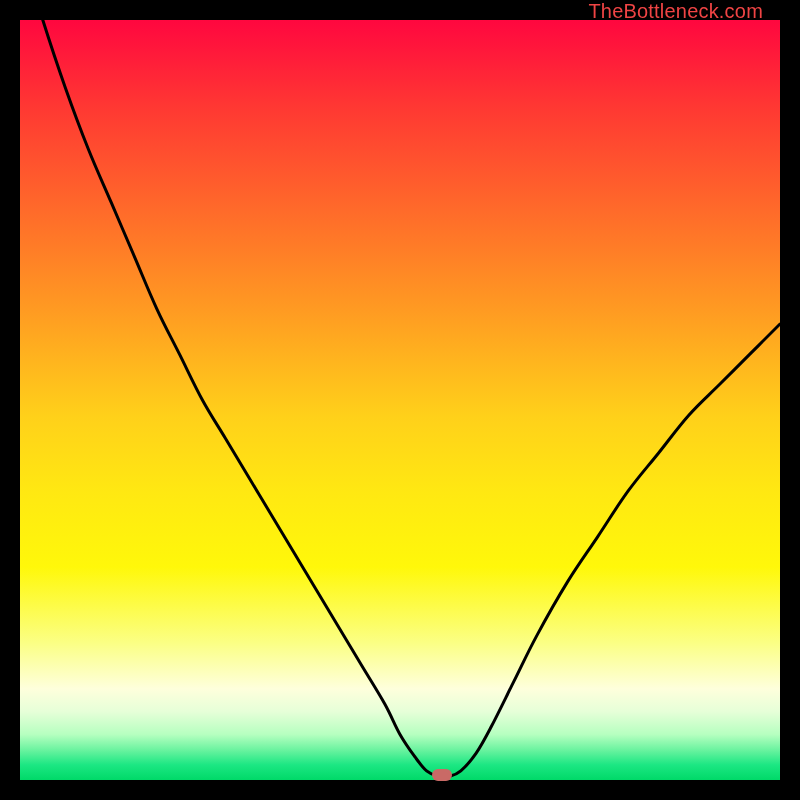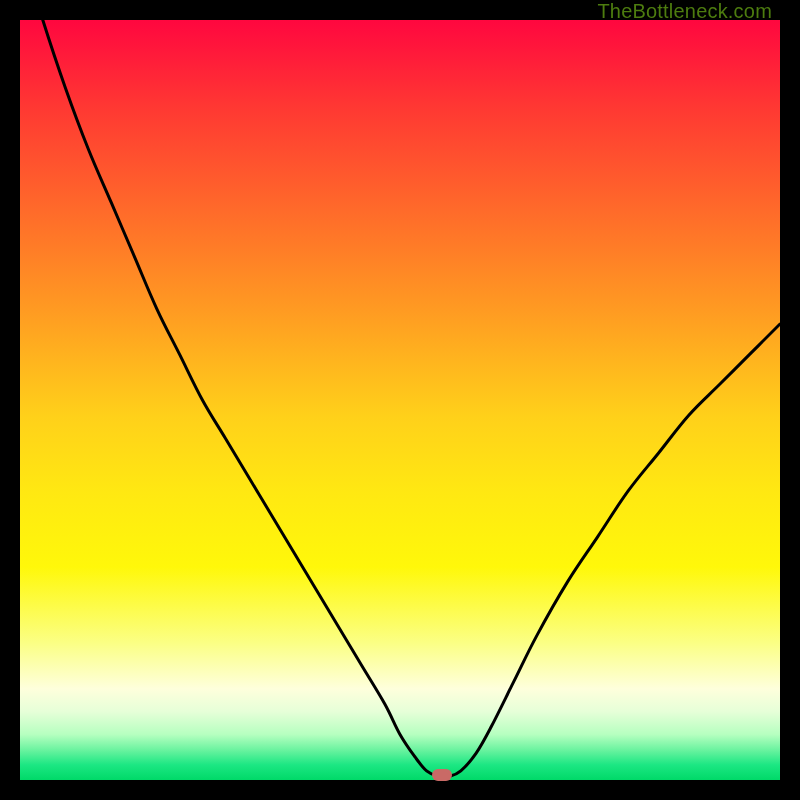--- a/index.html
+++ b/index.html
@@ -28,24 +28,24 @@
       #feffdc 88%,
       #e6ffd8 91%,
       #b6ffc0 94%,
       #6cf3a0 96%,
       #1ce783 98%,
       #00d968 100%);
   }
   .watermark {
     position: absolute;
     top: 0px;
-    right: 28px;
+    right: 37px;
     font-family: Arial, Helvetica, sans-serif;
     font-size: 20px;
-    color: #4d7c0f;
+    color: #ef4444;
     font-weight: 400;
     letter-spacing: 0.2px;
   }
   svg.curve {
     position: absolute;
     left: 0; top: 0;
     width: 100%; height: 100%;
   }
   .marker {
     position: absolute;

